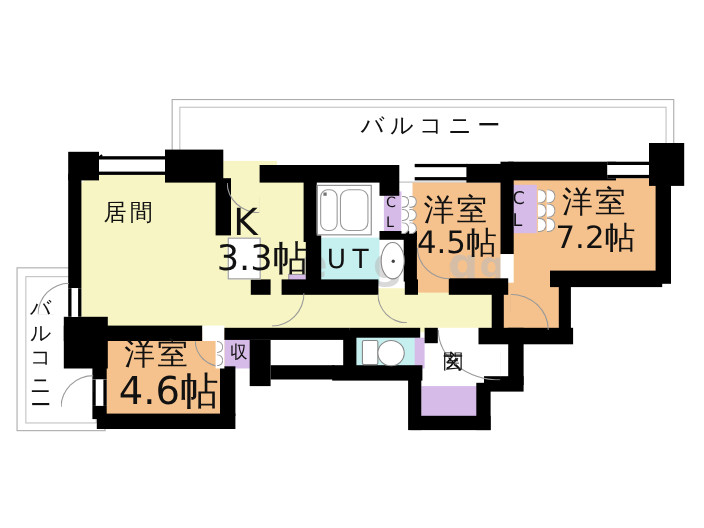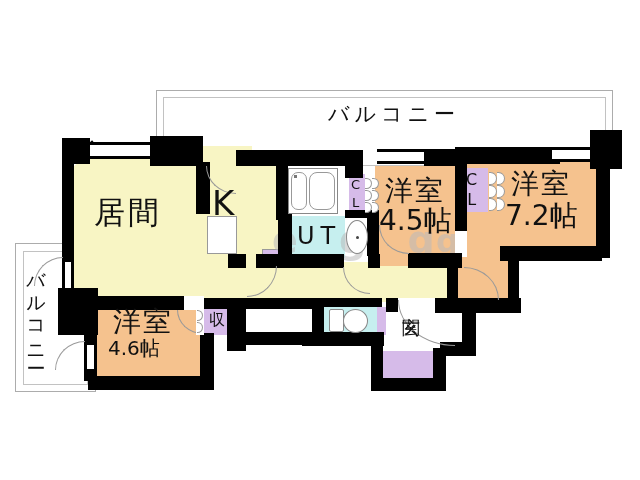--- a/index.html
+++ b/index.html
@@ -6,21 +6,21 @@
   #plan{position:relative;width:640px;height:480px;background:#fff;overflow:hidden;
         font-family:"DejaVu Sans",sans-serif;color:#111;}
   .abs{position:absolute;}
   .w{position:absolute;background:#000;}
   
   .winh{position:absolute;background:#fff;border-top:3px solid #000;border-bottom:3px solid #000;box-sizing:border-box;}
   .winv{position:absolute;background:#fff;border-left:3px solid #000;border-right:3px solid #000;box-sizing:border-box;}
   .gap{position:absolute;background:#fff;}
   .bal{position:absolute;background:#fff;border:1px solid #acacac;box-sizing:border-box;}
   .floor{position:absolute;}
-  .lbl{position:absolute;white-space:nowrap;line-height:1.05;text-align:center;}
+  .lbl{position:absolute;white-space:nowrap;line-height:1.05;}
   .pre{white-space:pre-line;}
   .vert{writing-mode:vertical-rl;text-orientation:upright;}
   .arc{position:absolute;box-sizing:border-box;}
   .arc.bl{border-left:1.5px solid #999;border-bottom:1.5px solid #999;border-bottom-left-radius:100%;}
   .arc.br{border-right:1.5px solid #999;border-bottom:1.5px solid #999;border-bottom-right-radius:100%;}
   .arc.tl{border-left:1.5px solid #999;border-top:1.5px solid #999;border-top-left-radius:100%;}
   .arc.tr{border-right:1.5px solid #999;border-top:1.5px solid #999;border-top-right-radius:100%;}
   .fix{position:absolute;background:#fff;border:1px solid #888;box-sizing:border-box;}
   .sc{position:absolute;background:#fff;border:1px solid #999;border-left:none;
       border-radius:0 8px 8px 0;box-sizing:border-box;}
@@ -142,32 +142,33 @@
   <div class="sc" style="left:497px;top:172px;width:8px;height:13px;"></div>
   <div class="sc" style="left:497px;top:185px;width:8px;height:13px;"></div>
   <div class="sc" style="left:497px;top:198px;width:8px;height:13px;"></div>
   <div class="gap" style="left:196px;top:309px;width:8px;height:26px;"></div>
   <div class="sc" style="left:197px;top:310px;width:6px;height:11px;"></div>
   <div class="sc" style="left:197px;top:322px;width:6px;height:11px;"></div>
 
   <div class="lbl" style="left:328px;top:103px;font-size:21px;letter-spacing:5px;">バルコニー</div>
   <div class="lbl vert" style="left:26px;top:259px;font-size:19px;letter-spacing:3px;">バルコニー</div>
 
-  <div class="lbl" style="left:94px;top:196px;font-size:31px;letter-spacing:3px;">居間</div>
+  <div class="lbl" style="left:94px;top:182px;font-size:21px;letter-spacing:3px;">居間</div>
 
   <div class="lbl" style="left:212px;top:186px;font-size:34px;">K</div>
+  <div class="lbl" style="left:197px;top:218px;font-size:32px;">3.3帖</div>
 
   <div class="lbl" style="left:385px;top:176px;font-size:28px;letter-spacing:2px;">洋室</div>
   <div class="lbl" style="left:379px;top:206px;font-size:28px;">4.5帖</div>
 
   <div class="lbl" style="left:511px;top:169px;font-size:28px;letter-spacing:2px;">洋室</div>
   <div class="lbl" style="left:505px;top:201px;font-size:28px;">7.2帖</div>
 
   <div class="lbl" style="left:113px;top:307px;font-size:28px;letter-spacing:2px;">洋室</div>
-  <div class="lbl" style="left:108px;top:338px;font-size:20px;">4.6帖</div>
+  <div class="lbl" style="left:108px;top:338px;font-size:35px;">4.6帖</div>
 
   <div class="lbl" style="left:297px;top:224px;font-size:24px;letter-spacing:6px;">UT</div>
   <div class="lbl pre" style="left:351px;top:176px;font-size:13px;line-height:1.35;">C
 L</div>
   <div class="lbl pre" style="left:466px;top:170px;font-size:16px;line-height:1.25;">C
 L</div>
   <div class="lbl" style="left:209px;top:312px;font-size:16px;">収</div>
   <div class="lbl vert" style="left:401px;top:303px;font-size:18px;letter-spacing:2px;">玄関</div>
 
 </div>

